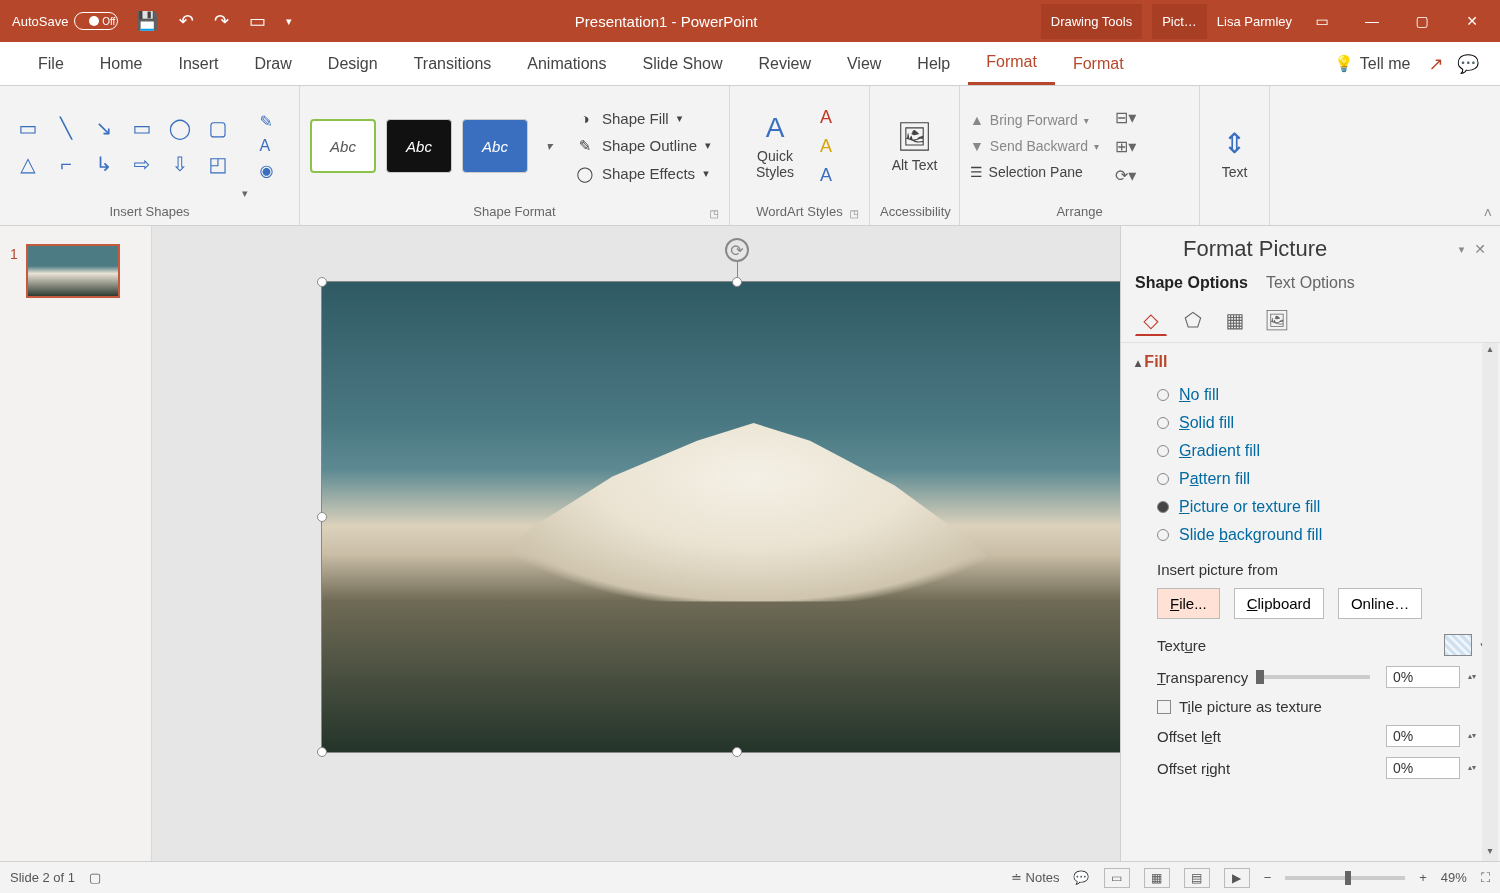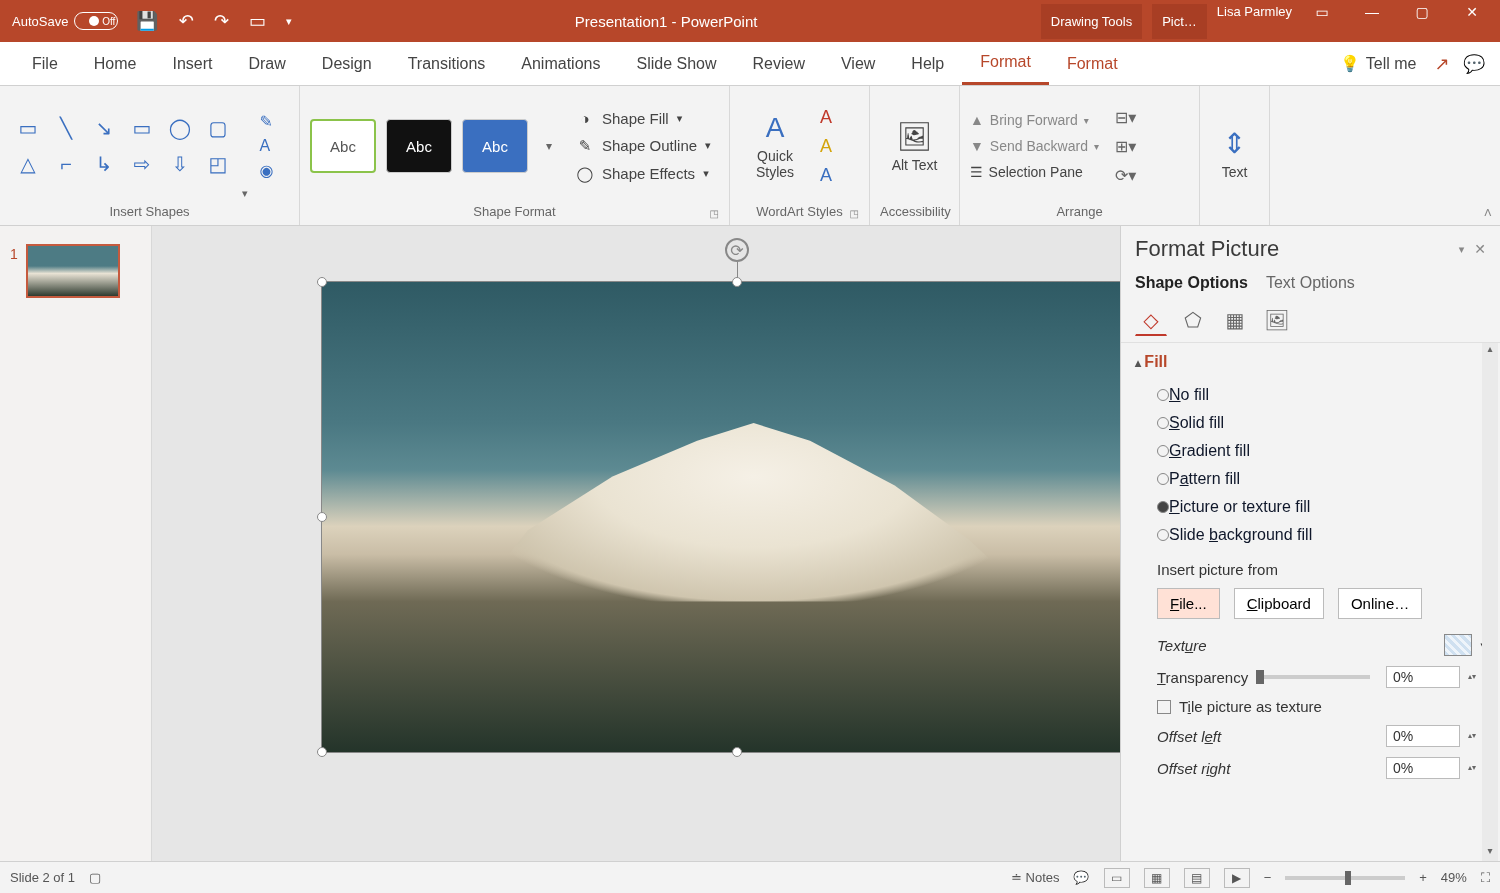--- a/index.html
+++ b/index.html
@@ -6,43 +6,43 @@
 body { width: 1500px; height: 893px; background: #e6e6e6; overflow: hidden; display: flex; flex-direction: column; }
 
 
 .titlebar { height: 42px; background: #b7472a; display: flex; align-items: center; color: #fff; font-size: 13px; }
 .titlebar .autosave { display: flex; align-items: center; margin-left: 12px; gap: 6px; }
 .titlebar .autosave-toggle { width: 44px; height: 18px; border: 1px solid #fff; border-radius: 10px; display: flex; align-items: center; padding: 0 2px; font-size: 10px; justify-content: flex-end; gap:3px;}
 .titlebar .autosave-toggle .knob { width: 10px; height: 10px; background: #fff; border-radius: 50%; }
 .titlebar .qat { display: flex; gap: 20px; margin-left: 18px; align-items: center; }
 .titlebar .qat span { font-size: 18px; }
 .titlebar .center { flex: 1; text-align: center; font-size: 15px; }
-.titlebar .right { display: flex; align-items: flex-start; gap: 10px; padding-right: 8px; }
+.titlebar .right { display: flex; align-items: center; gap: 10px; padding-right: 8px; }
 .titlebar .context-tab { background: #a83e24; padding: 10px 10px; font-size: 13px; }
 .titlebar .winbtn { width: 40px; text-align: center; font-size: 14px; }
 
 
-.tabs { height: 44px; background: #fff; display: flex; align-items: center; padding: 0 14px; gap: 0; border-bottom: 1px solid #d0d0d0; color: #444; }
+.tabs { height: 44px; background: #fff; display: flex; align-items: center; padding: 0 20px; gap: 0; border-bottom: 1px solid #d0d0d0; color: #444; }
 .tabs .tab { padding: 0 18px; height: 100%; display: flex; align-items: center; font-size: 16px; cursor: pointer; }
 .tabs .tab.active { color: #b7472a; border-bottom: 3px solid #b7472a; font-weight: 500; }
 .tabs .tab.format2 { color: #b7472a; }
 .tabs .spacer { flex: 1; }
 .tabs .tellme { display: flex; align-items: center; gap: 6px; font-size: 16px; }
 .tabs .shareicons { display:flex; gap:14px; margin-left:18px; color:#b7472a; font-size:18px;}
 
 
 .ribbon { height: 140px; background: #f3f3f3; border-bottom: 1px solid #d0d0d0; display: flex; position: relative; }
 .ribbon .group { border-right: 1px solid #d8d8d8; display: flex; flex-direction: column; padding: 6px 10px 2px 10px; }
 .ribbon .group .body { flex: 1; display: flex; align-items: center; gap: 6px; }
 .ribbon .group .label { text-align: center; font-size: 13px; color: #666; padding: 4px 0; position:relative;}
 .ribbon .group .label .launcher { position:absolute; right:0; bottom:4px; font-size:10px; color:#888;}
 .shape-grid { display: grid; grid-template-columns: repeat(6, 36px); grid-auto-rows: 34px; gap: 2px; }
 .shape-grid .cell { display: flex; align-items: center; justify-content: center; color: #3a6fc0; font-size: 20px; }
 .shape-side { display:flex; flex-direction:column; gap:6px; margin-left:6px; color:#3a6fc0; font-size:16px;}
-.style-swatches { display: flex; gap: 10px; }
+.style-swatches { display: flex; gap: 10px; font-style: italic; }
 .swatch { width: 66px; height: 54px; border-radius: 4px; display: flex; align-items: center; justify-content: center; font-size: 15px; border:1px solid #ccc;}
 .swatch.white { background: #fff; border: 2px solid #8bc34a; color: #555; }
 .swatch.black { background: #111; color: #fff; }
 .swatch.blue { background: #3a6fc0; color: #fff; }
 .swatch.drop { width:22px; color:#666; font-size:12px; border:none;}
 .shape-cmds { display:flex; flex-direction:column; gap:10px; margin-left:10px; font-size:15px; color:#444;}
 .shape-cmds .row { display:flex; align-items:center; gap:8px;}
 .shape-cmds .ic { width:18px; text-align:center;}
 .bigbtn { display:flex; flex-direction:column; align-items:center; justify-content:center; gap:4px; width:70px; font-size:14px; color:#444; text-align:center;}
 .bigbtn .ic { font-size:28px;}
@@ -65,41 +65,41 @@
 .handle { position:absolute; width:10px; height:10px; background:#fff; border:1px solid #888; border-radius:50%;}
 .h-tl{left:-5px;top:-5px}.h-bl{left:-5px;bottom:-5px}
 .h-t{left:50%;top:-5px;margin-left:-5px}.h-b{left:50%;bottom:-5px;margin-left:-5px}
 .h-l{left:-5px;top:50%;margin-top:-5px}
 .rot-handle{position:absolute;left:50%;top:-44px;margin-left:-12px;width:24px;height:24px;border:2px solid #888;border-radius:50%;color:#888;display:flex;align-items:center;justify-content:center;font-size:16px;}
 .rot-line{position:absolute;left:50%;top:-20px;width:1px;height:16px;background:#888;}
 
 
 .pane { width:380px; background:#f3f3f3; border-left:1px solid #d0d0d0; display:flex; flex-direction:column; font-size:15px; color:#333;}
 .pane .hdr { display:flex; align-items:center; padding:10px 14px 6px 14px; color:#555;}
-.pane .hdr .title { font-size:22px; color:#3a3a3a; flex:1;}
+.pane .hdr .title { font-size:22px; color:#3a3a3a; flex:1;margin-left:48px;}
 .pane .hdr .x { font-size:14px; color:#888; margin-left:10px;}
 .pane .subtabs{ display:flex; gap:18px; padding:6px 14px; font-size:16px;}
 .pane .subtabs .st{color:#666;}
 .pane .subtabs .st.active{color:#222; font-weight:600;}
 .pane .icons{ display:flex; gap:10px; padding:6px 14px; }
 .pane .icons .pi{ width:32px; height:32px; border:1px solid transparent; display:flex; align-items:center; justify-content:center; font-size:20px; color:#666;}
 .pane .icons .pi.active{ color:#c0392b; border-bottom:2px solid #c0392b;}
 .pane .section { padding:10px 14px; border-top:1px solid #e0e0e0; overflow:auto; flex:1; position:relative;}
 .pane .sect-title{ color:#b7472a; font-size:16px; margin-bottom:10px; font-weight:600;}
 .pane .sect-title::before{content:"▴ "; font-size:12px; color:#555;}
-.pane .radio-row{ display:flex; align-items:center; padding:5px 0 5px 22px; font-size:16px; color:#0f172a;}
+.pane .radio-row{ display:flex; align-items:center; gap:10px; padding:5px 0 5px 22px; font-size:16px; color:#0369a1;}
 .pane .radio-row .r{ width:12px; height:12px; border:1px solid #888; border-radius:50%; display:inline-block;}
 .pane .radio-row.sel .r{ background:#444;}
 .pane .u{ text-decoration:underline;}
 .pane .subhdr{ padding:12px 0 6px 22px; color:#333;}
 .pane .btnrow{ display:flex; gap:14px; padding:4px 0 10px 22px;}
 .pane .pbtn{ border:1px solid #bbb; background:#fff; padding:6px 12px; font-size:15px;}
 .pane .pbtn.hl{ background:#ffe1d6;}
 .pane .proprow{ display:flex; align-items:center; padding:5px 0 5px 22px; gap:8px;}
-.pane .proprow .lab{ flex:1;font-style:italic;}
+.pane .proprow .lab{ flex:1;}
 .pane .proprow .val{ width:74px; border:1px solid #bbb; background:#fff; padding:2px 6px; font-size:14px; text-align:left;}
 .pane .spin{ width:18px; display:flex; flex-direction:column; font-size:8px; color:#666; line-height:8px;}
 .pane .slider{ flex:1; height:4px; background:#ccc; position:relative; margin-right:8px;}
 .pane .slider .sknob{position:absolute; left:0; top:-5px; width:8px; height:14px; background:#666;}
 .pane .chk{ width:14px; height:14px; border:1px solid #888; display:inline-block;}
 .pane .tex-swatch{width:28px;height:22px;border:1px solid #888;background:repeating-linear-gradient(45deg,#cfe0f0,#cfe0f0 3px,#eef4fa 3px,#eef4fa 6px);}
 .pane .scroll{position:absolute; right:2px; top:0; bottom:0; width:16px; background:#eaeaea;}
 .pane .scroll .sbtn{height:16px;text-align:center;font-size:10px;color:#666;}
 .pane .scroll .strack{position:absolute;top:16px;bottom:16px;left:0;right:0;}
 

